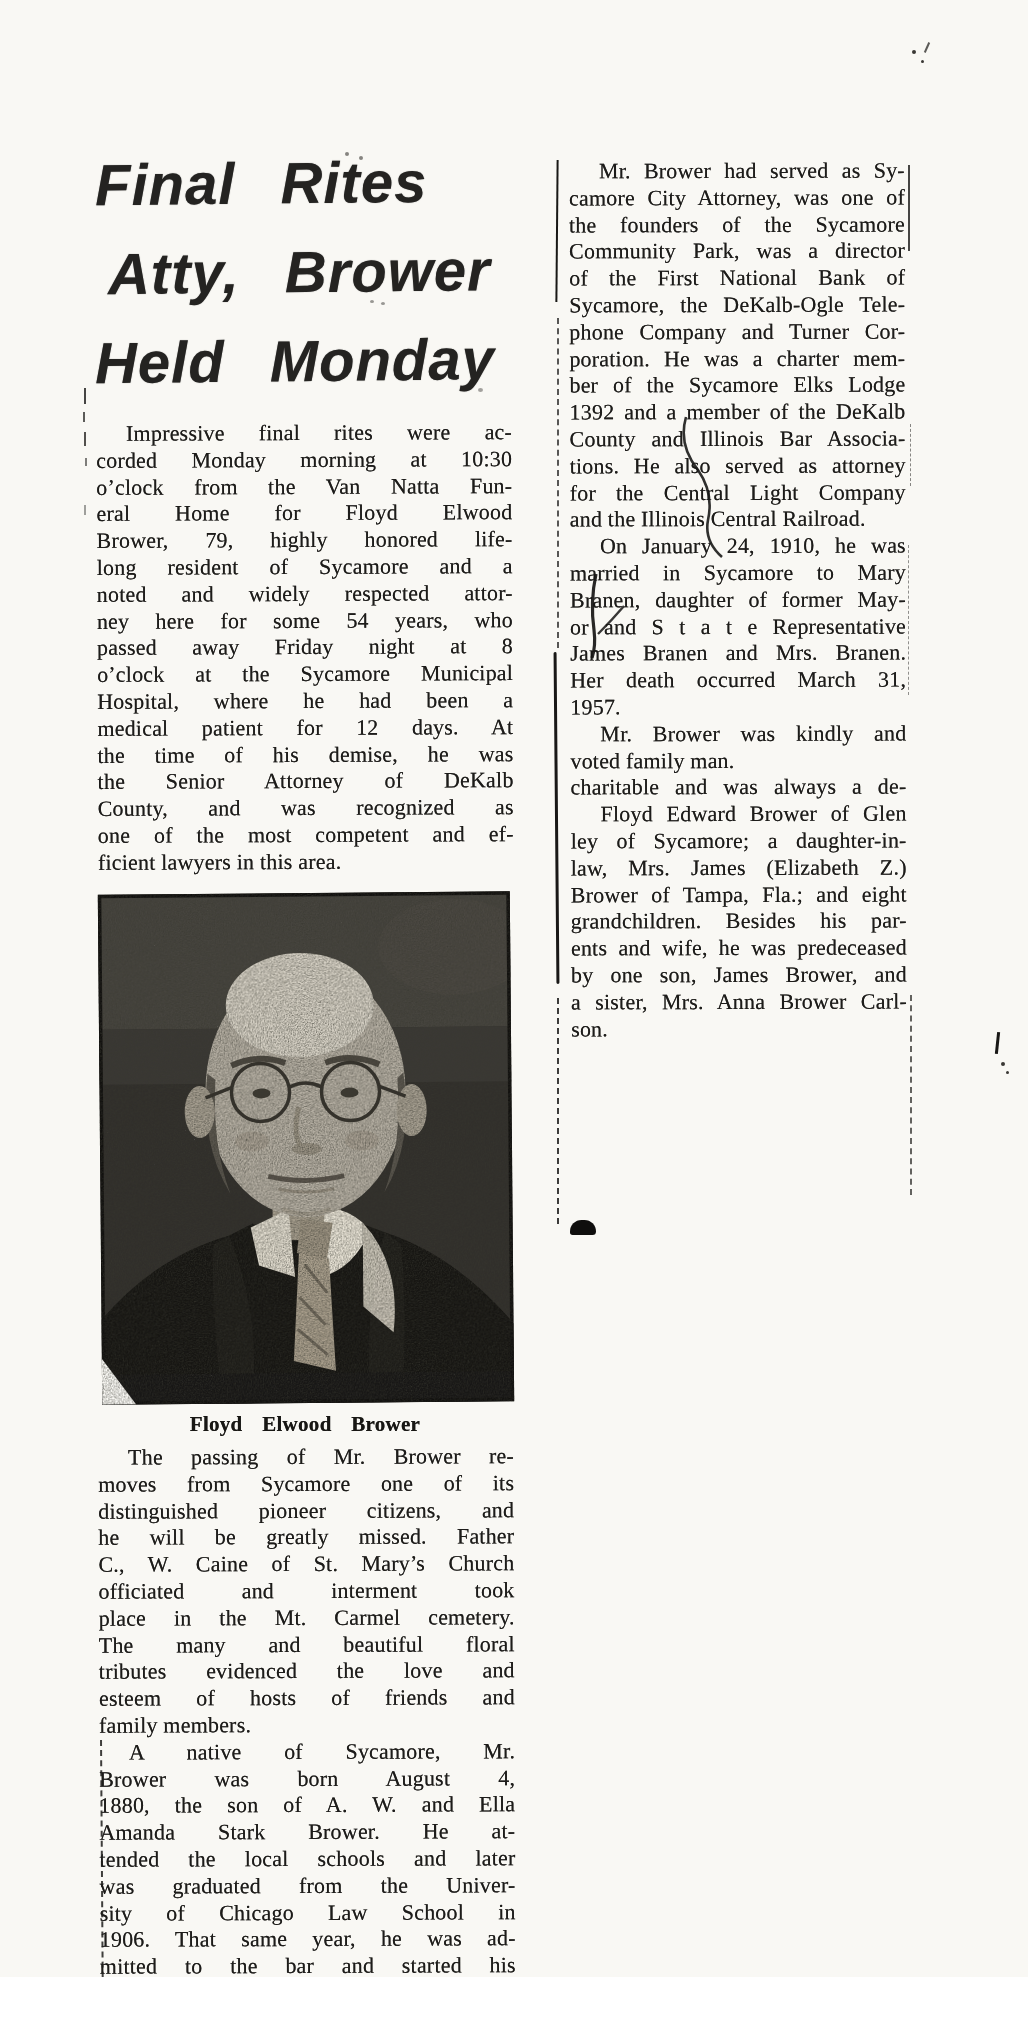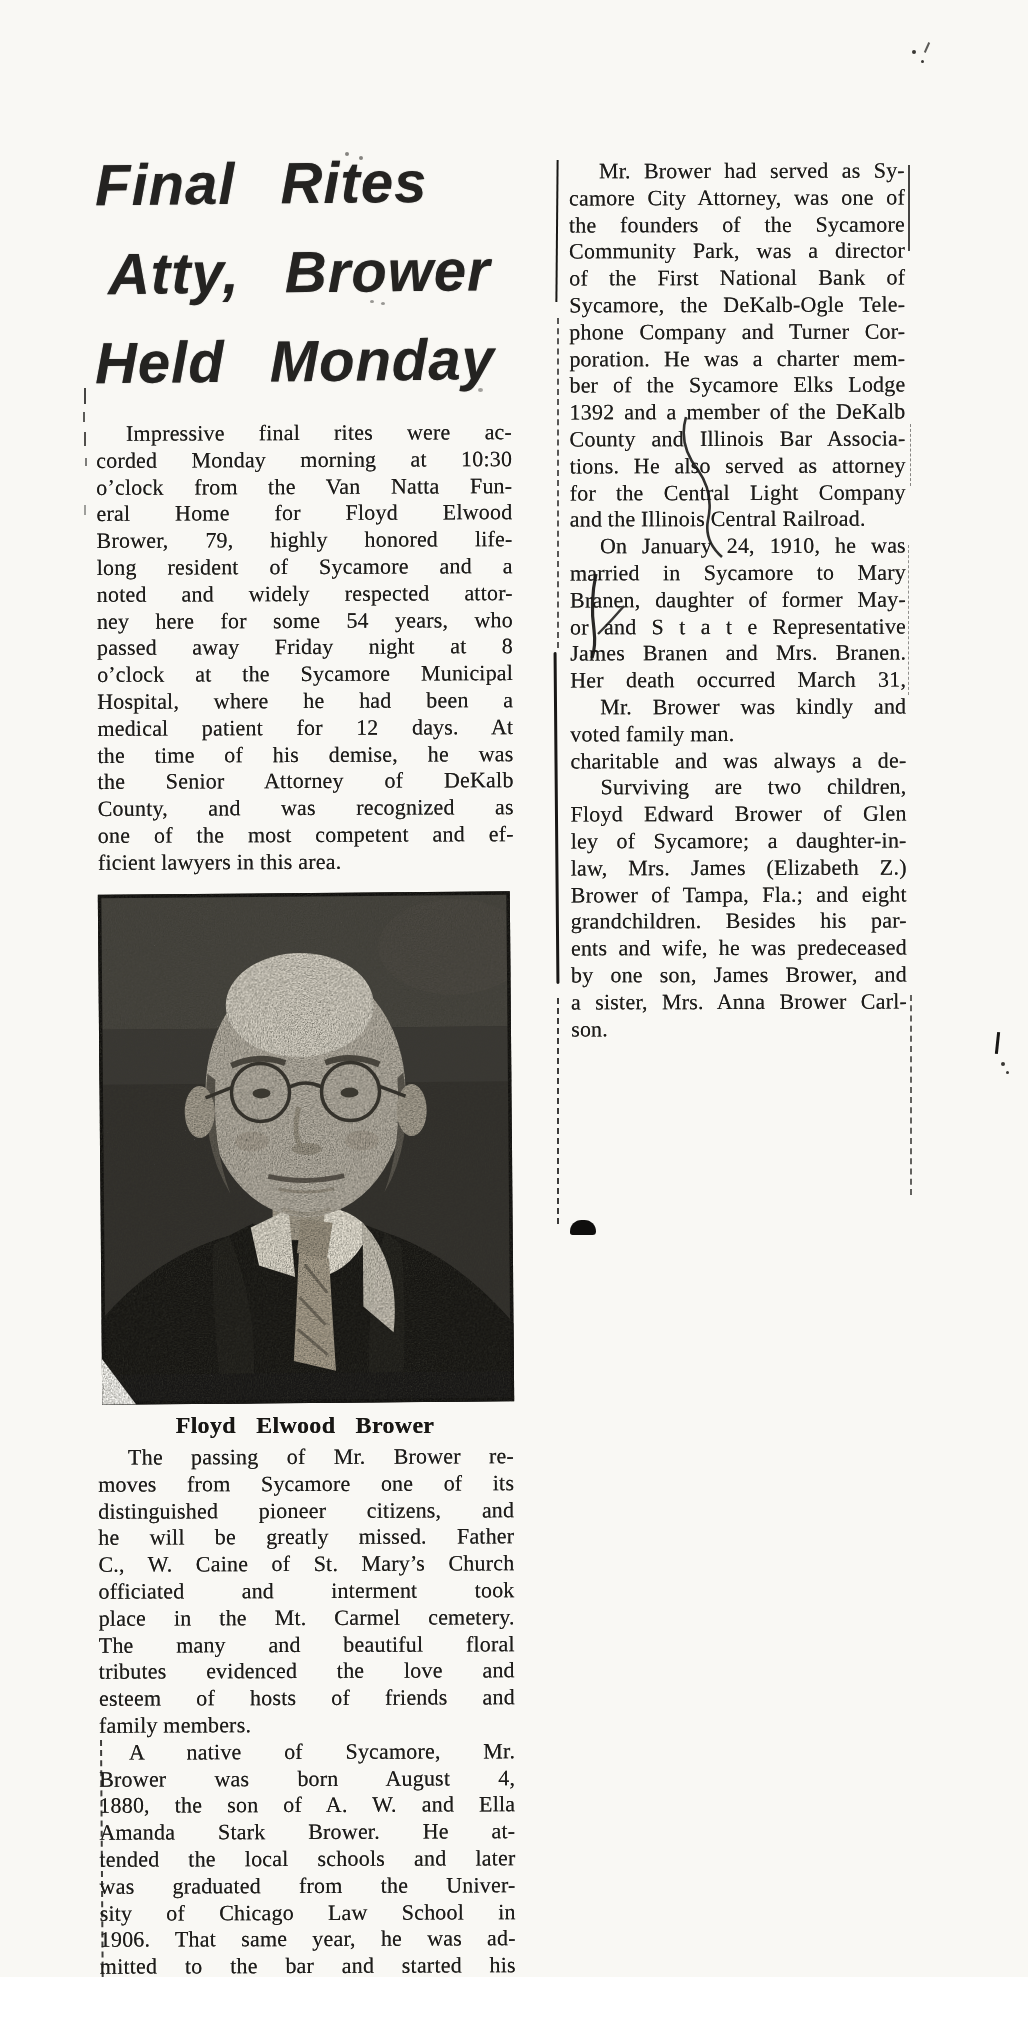--- a/index.html
+++ b/index.html
@@ -26,21 +26,21 @@
     letter-spacing:.2px;text-shadow:0 0 .6px rgba(25,24,22,.75);}
   .tline{text-align:justify;text-align-last:justify;height:26.8px;overflow:visible;white-space:normal;}
   .tlast{text-align-last:left;}
   .body-par .tline:first-child{text-indent:30px;}
   .left-par1{left:97px;top:420px;width:416px;transform:rotate(-0.25deg);}
   .left-lower{left:99px;top:1444px;width:416px;transform:rotate(-0.2deg);}
   .right-col{left:570px;top:158px;width:336px;transform:rotate(-0.15deg);}
   
   .caption{
     position:absolute;left:97px;top:1412px;width:416px;
-    font-size:24px;font-weight:bold;text-align:center;
+    font-size:21px;font-weight:bold;text-align:center;
     word-spacing:14px;letter-spacing:.3px;color:#181714;
     text-shadow:0 0 .6px rgba(25,24,22,.8);
   }
   
   .photo{
     position:absolute;left:100px;top:893px;width:412px;height:510px;
     transform:rotate(-0.5deg);
   }
   
   .rule{position:absolute;background:#191816;}
@@ -199,28 +199,28 @@
         <div class="tline">for the Central Light Company</div>
         <div class="tline tlast">and the Illinois Central Railroad.</div>
       </div>
     <div class="body-par">
         <div class="tline">On January 24, 1910, he was</div>
         <div class="tline">married in Sycamore to Mary</div>
         <div class="tline">Branen, daughter of former May-</div>
         <div class="tline">or and S t a t e Representative</div>
         <div class="tline">James Branen and Mrs. Branen.</div>
         <div class="tline">Her death occurred March 31,</div>
+        <div class="tline tlast">1957.</div>
       </div>
     <div class="body-par">
         <div class="tline">Mr. Brower was kindly and</div>
         <div class="tline tlast">voted family man.</div>
         <div class="tline">charitable and was always a de-</div>
       </div>
     <div class="body-par">
-        <div class="tline">Surviving are two children,</div>
         <div class="tline">Floyd Edward Brower of Glen</div>
         <div class="tline">ley of Sycamore; a daughter-in-</div>
         <div class="tline">law, Mrs. James (Elizabeth Z.)</div>
         <div class="tline">Brower of Tampa, Fla.; and eight</div>
         <div class="tline">grandchildren. Besides his par-</div>
         <div class="tline">ents and wife, he was predeceased</div>
         <div class="tline">by one son, James Brower, and</div>
         <div class="tline">a sister, Mrs. Anna Brower Carl-</div>
         <div class="tline tlast">son.</div>
       </div>

